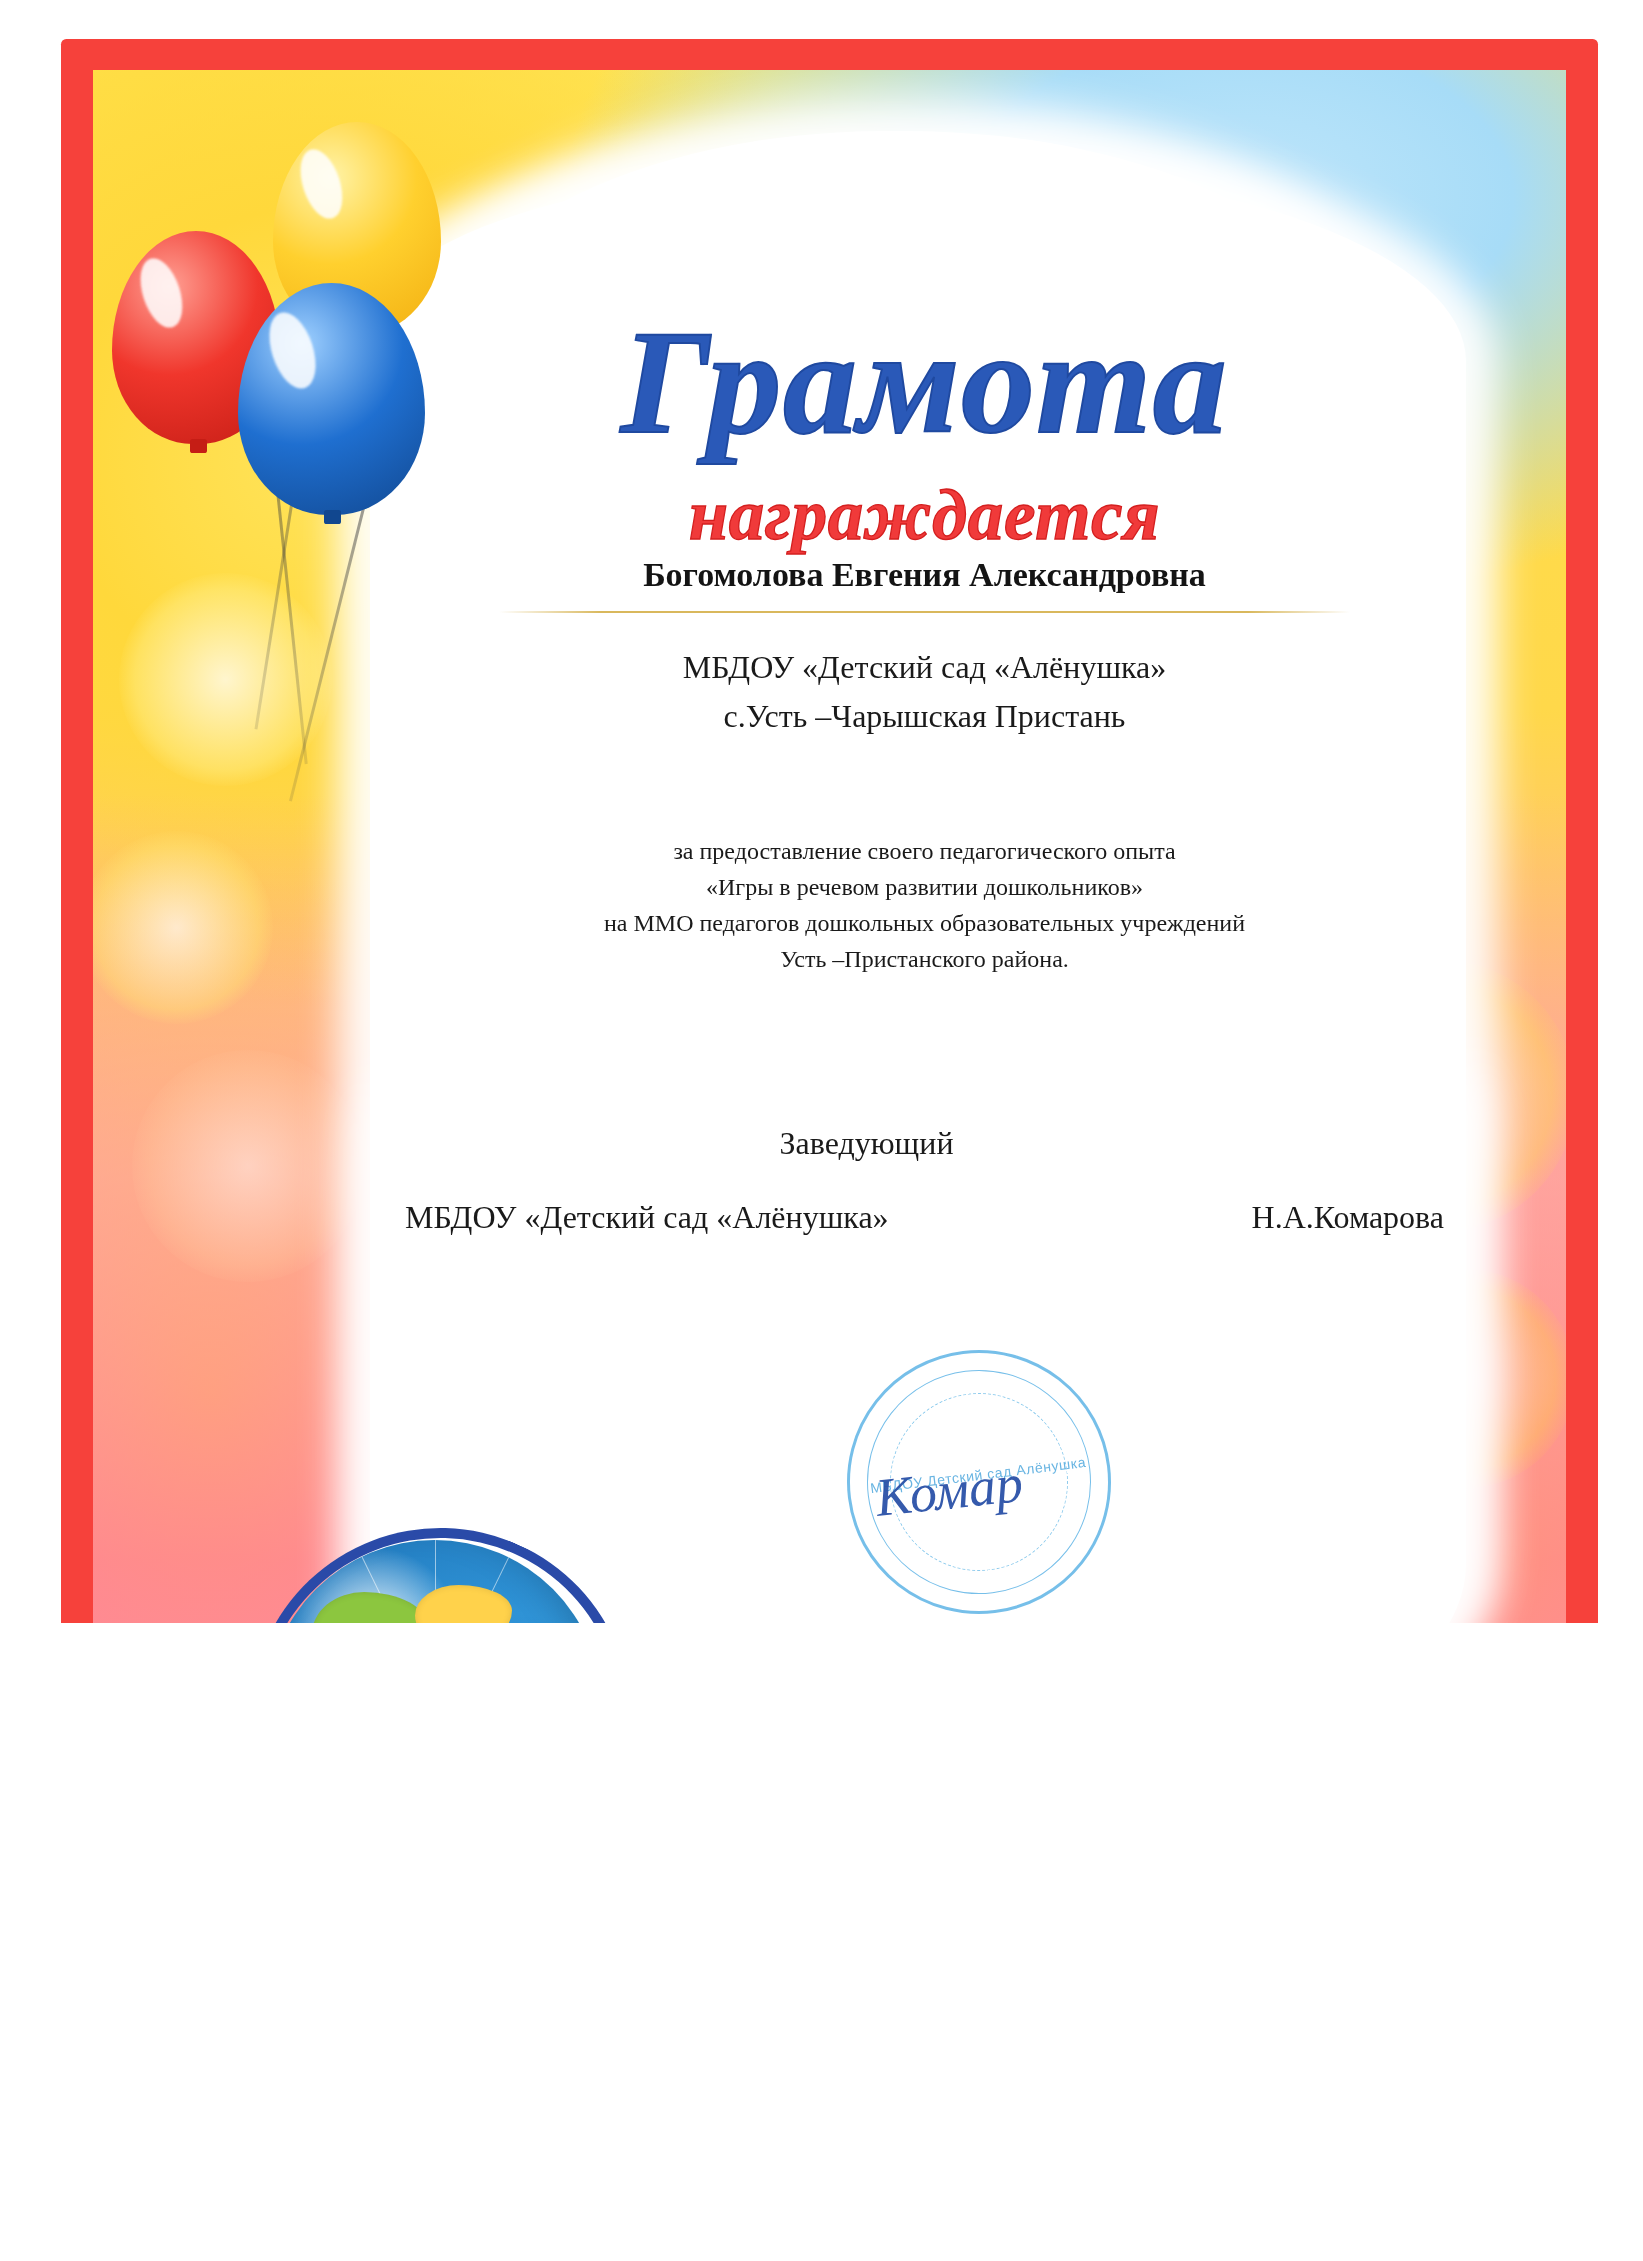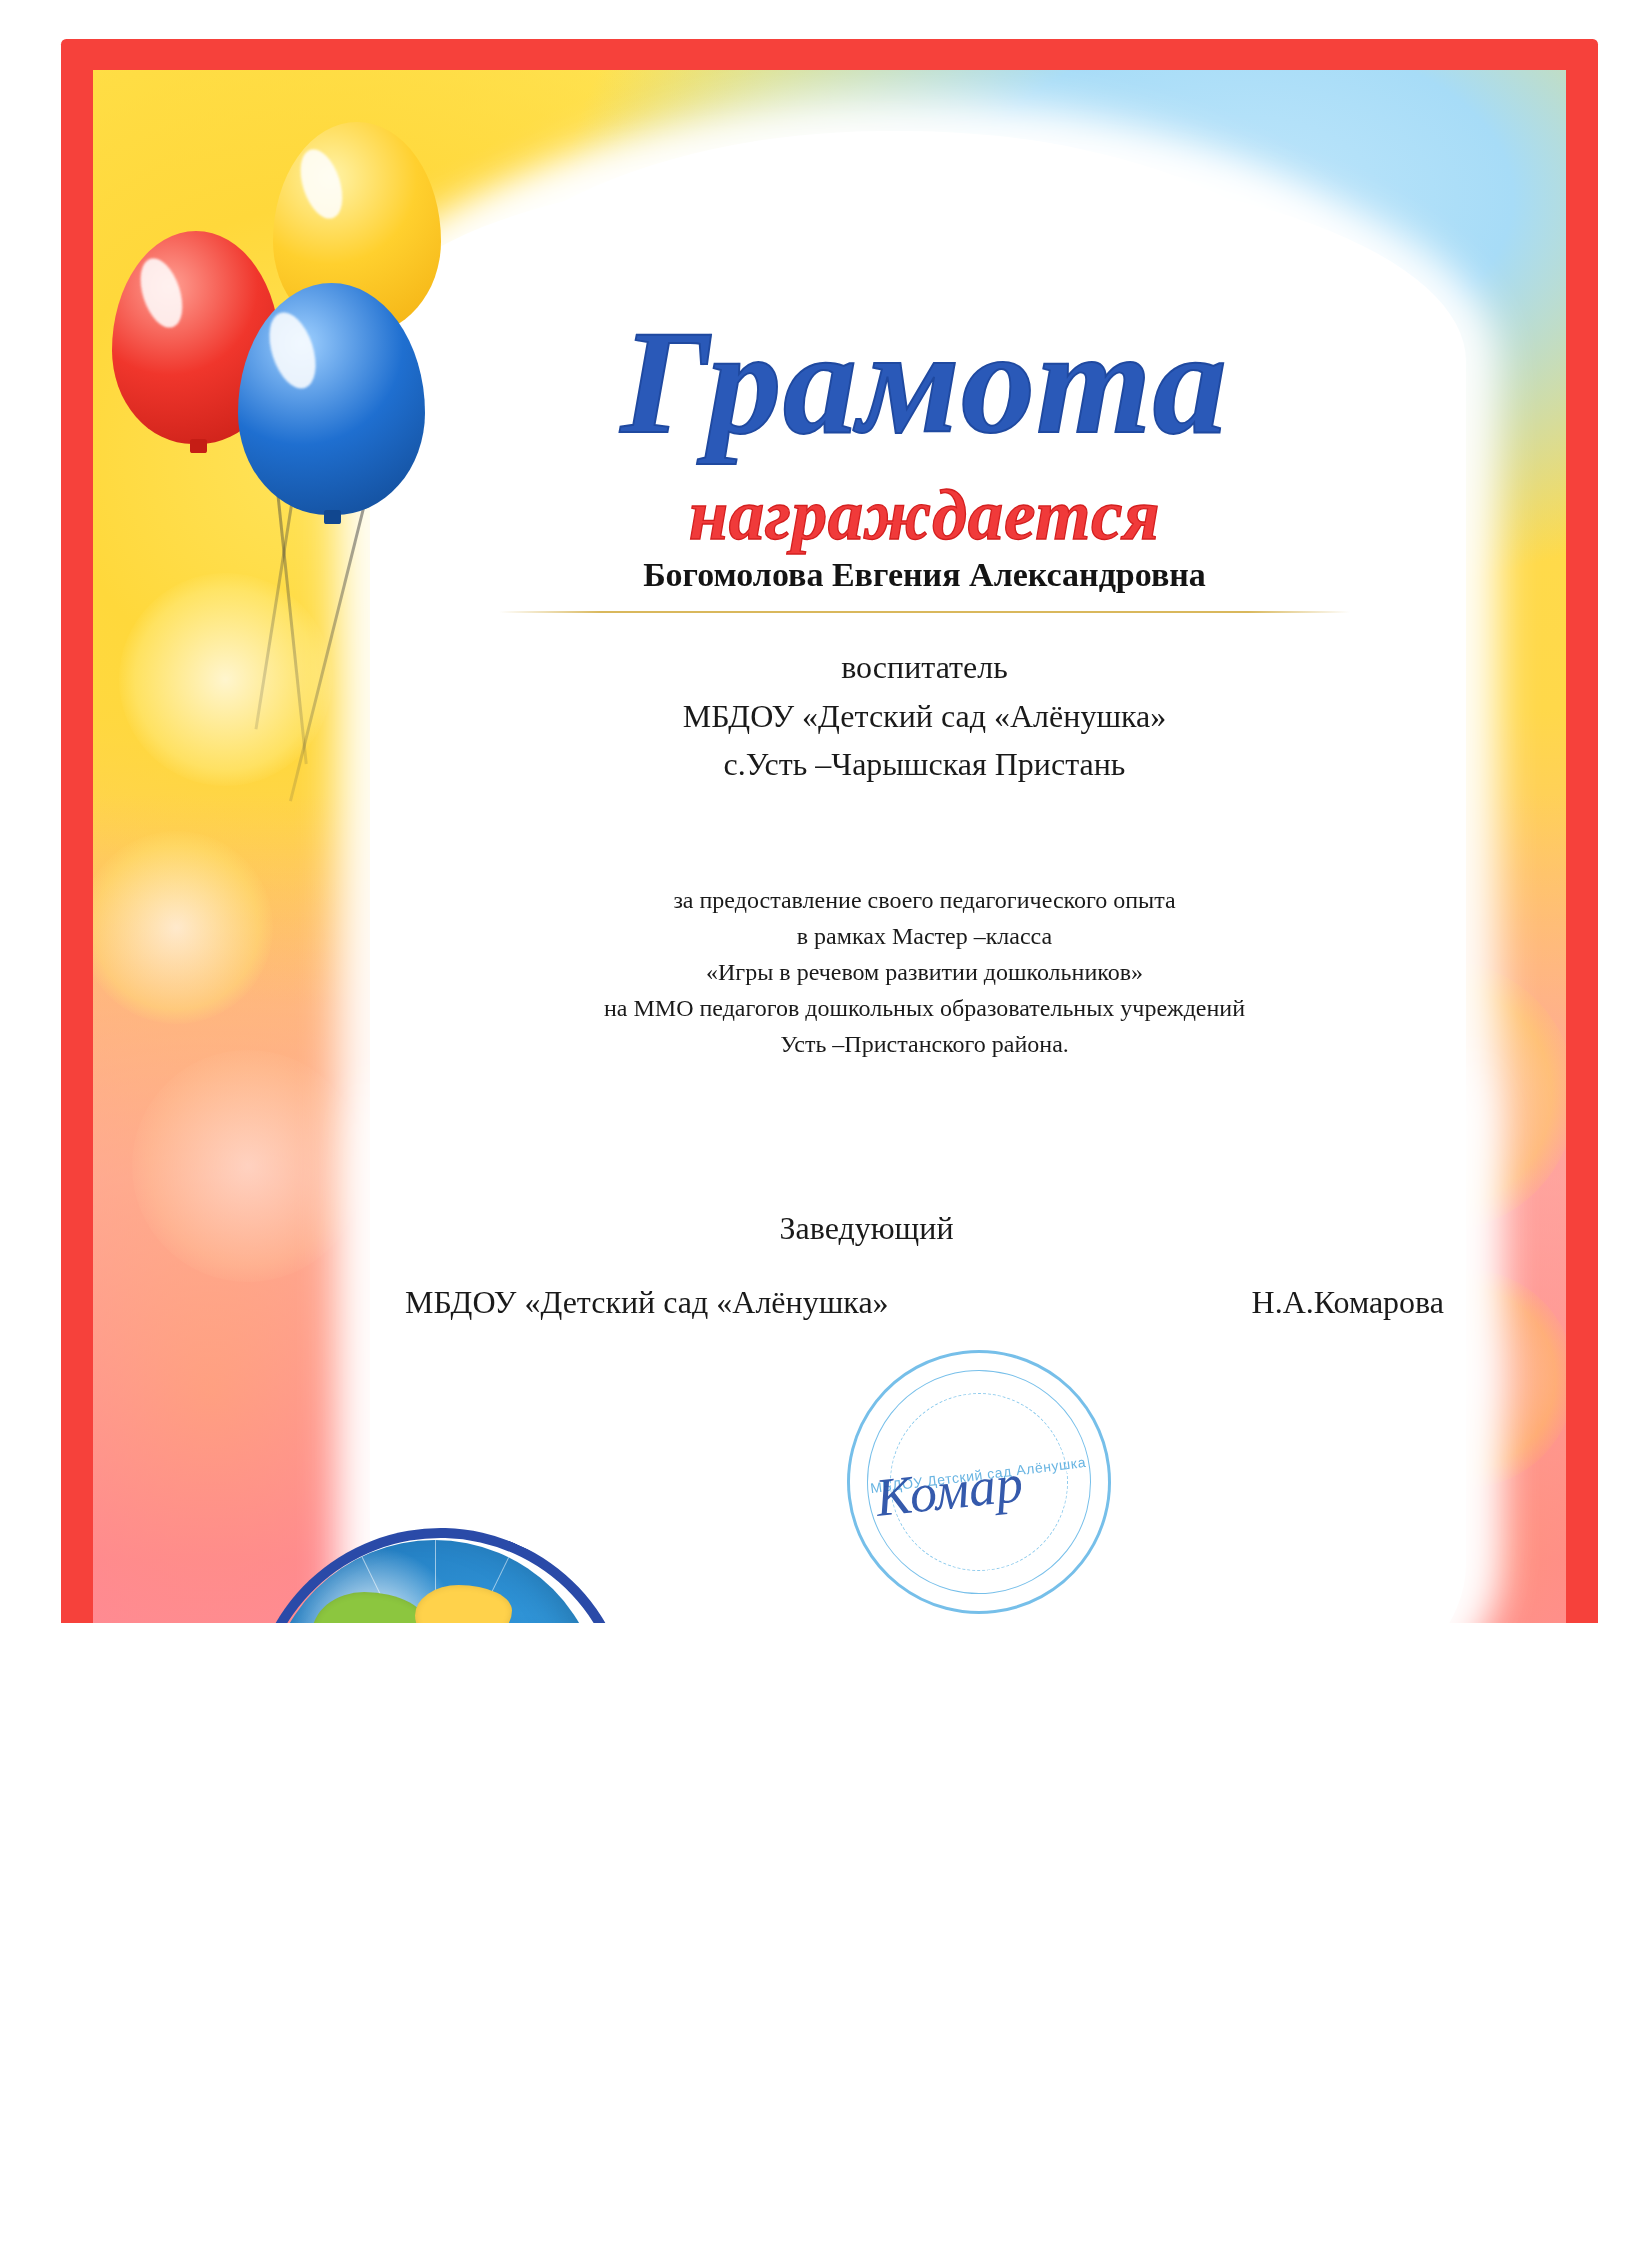--- a/index.html
+++ b/index.html
@@ -613,28 +613,26 @@
       <div class="content">
 
         <div class="title">Грамота</div>
 
         <div class="subtitle">награждается</div>
 
         <div class="recipient">Богомолова Евгения Александровна</div>
         <div class="rule"></div>
 
         <div class="role-block">
-          <div>воспитатель</div>
           <div>МБДОУ «Детский сад «Алёнушка»</div>
           <div>с.Усть –Чарышская Пристань</div>
         </div>
 
         <div class="reason-block">
           <div>за предоставление своего педагогического опыта</div>
-          <div>в рамках Мастер –класса</div>
           <div>«Игры в речевом развитии дошкольников»</div>
           <div>на ММО педагогов дошкольных образовательных учреждений</div>
           <div>Усть –Пристанского района.</div>
         </div>
 
         <div class="sign-area">
           <div class="sign-title">Заведующий</div>
           <div class="sign-row">
             <div class="sign-org">МБДОУ «Детский сад «Алёнушка»</div>
             <div class="sign-name">Н.А.Комарова</div>

